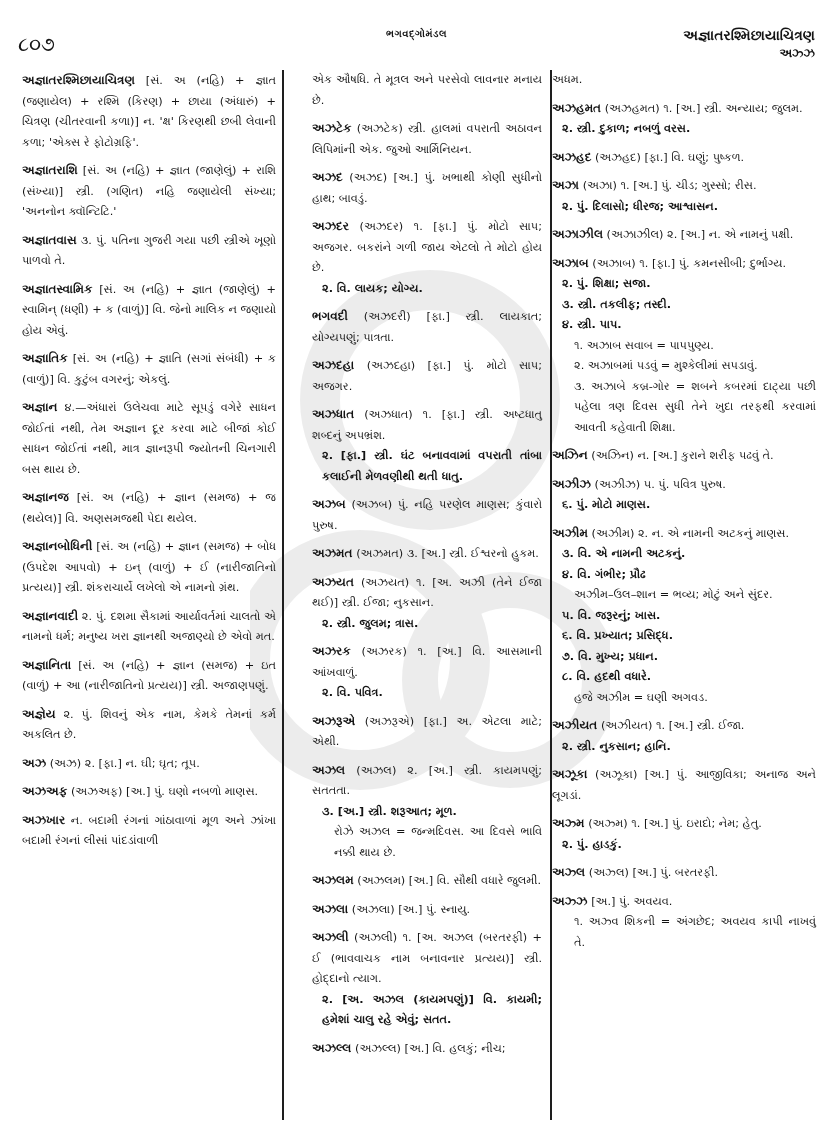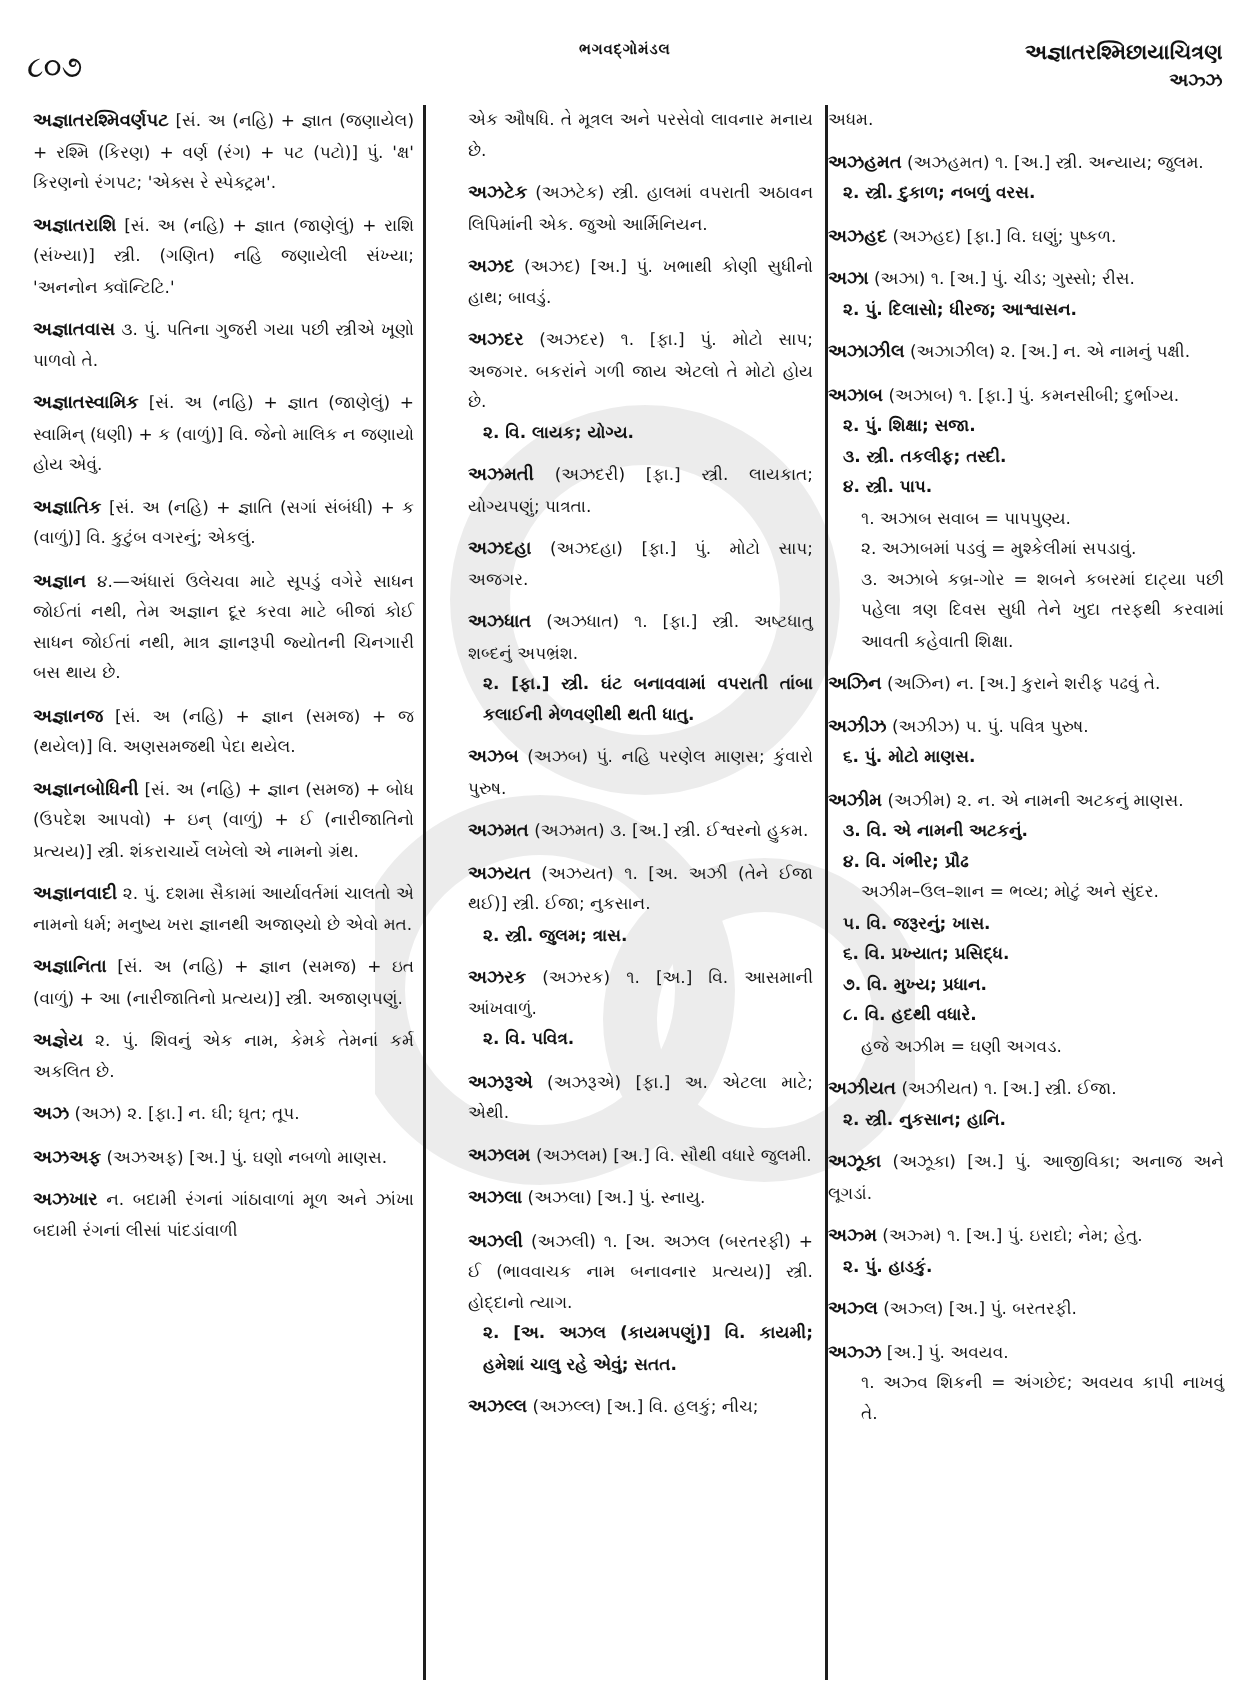--- a/index.html
+++ b/index.html
@@ -48,48 +48,49 @@
   <span class="page-no">૮૦૭</span>
   <div class="book-title">ભગવદ્ગોમંડલ</div>
   <div class="guide">
     <div class="first">અજ્ઞાતરશ્મિછાયાચિત્રણ</div>
     <div class="last">અઝ્ઝ</div>
   </div>
 </header>
 
 <main class="columns">
   <section class="col">
-      <div class="entry"><span class="hw">અજ્ઞાતરશ્મિવર્ણપટ</span> <span class="body">[સં. અ (નહિ) + જ્ઞાત (જણાયેલ) + રશ્મિ (કિરણ) + વર્ણ (રંગ) + પટ (પટો)] પું. 'ક્ષ' કિરણનો રંગપટ; 'એક્સ રે સ્પેક્ટ્રમ'.</span></div>
+      <div class="entry"><span class="hw">અજ્ઞાતરશ્મિછાયાચિત્રણ</span> <span class="body">[સં. અ (નહિ) + જ્ઞાત (જણાયેલ) + રશ્મિ (કિરણ) + છાયા (અંધારું) + ચિત્રણ (ચીતરવાની કળા)] ન. 'ક્ષ' કિરણથી છબી લેવાની કળા; 'એક્સ રે ફોટોગ્રફિ'.</span></div>
       <div class="entry"><span class="hw">અજ્ઞાતરાશિ</span> <span class="body">[સં. અ (નહિ) + જ્ઞાત (જાણેલું) + રાશિ (સંખ્યા)] સ્ત્રી. (ગણિત) નહિ જણાયેલી સંખ્યા; 'અનનોન ક્વૉન્ટિટિ.'</span></div>
       <div class="entry"><span class="hw">અજ્ઞાતવાસ</span> <span class="body">૩. પું. પતિના ગુજરી ગયા પછી સ્ત્રીએ ખૂણો પાળવો તે.</span></div>
       <div class="entry"><span class="hw">અજ્ઞાતસ્વામિક</span> <span class="body">[સં. અ (નહિ) + જ્ઞાત (જાણેલું) + સ્વામિન્ (ધણી) + ક (વાળું)] વિ. જેનો માલિક ન જણાયો હોય એવું.</span></div>
       <div class="entry"><span class="hw">અજ્ઞાતિક</span> <span class="body">[સં. અ (નહિ) + જ્ઞાતિ (સગાં સંબંધી) + ક (વાળું)] વિ. કુટુંબ વગરનું; એકલું.</span></div>
       <div class="entry"><span class="hw">અજ્ઞાન</span> <span class="body">૪.—અંધારાં ઉલેચવા માટે સૂપડું વગેરે સાધન જોઈતાં નથી, તેમ અજ્ઞાન દૂર કરવા માટે બીજાં કોઈ સાધન જોઈતાં નથી, માત્ર જ્ઞાનરૂપી જ્યોતની ચિનગારી બસ થાય છે.</span></div>
       <div class="entry"><span class="hw">અજ્ઞાનજ</span> <span class="body">[સં. અ (નહિ) + જ્ઞાન (સમજ) + જ (થયેલ)] વિ. અણસમજથી પેદા થયેલ.</span></div>
       <div class="entry"><span class="hw">અજ્ઞાનબોધિની</span> <span class="body">[સં. અ (નહિ) + જ્ઞાન (સમજ) + બોધ (ઉપદેશ આપવો) + ઇન્ (વાળું) + ઈ (નારીજાતિનો પ્રત્યય)] સ્ત્રી. શંકરાચાર્યે લખેલો એ નામનો ગ્રંથ.</span></div>
       <div class="entry"><span class="hw">અજ્ઞાનવાદી</span> <span class="body">૨. પું. દશમા સૈકામાં આર્યાવર્તમાં ચાલતો એ નામનો ધર્મ; મનુષ્ય ખરા જ્ઞાનથી અજાણ્યો છે એવો મત.</span></div>
       <div class="entry"><span class="hw">અજ્ઞાનિતા</span> <span class="body">[સં. અ (નહિ) + જ્ઞાન (સમજ) + ઇત (વાળું) + આ (નારીજાતિનો પ્રત્યય)] સ્ત્રી. અજાણપણું.</span></div>
       <div class="entry"><span class="hw">અજ્ઞેય</span> <span class="body">૨. પું. શિવનું એક નામ, કેમકે તેમનાં કર્મ અકલિત છે.</span></div>
       <div class="entry"><span class="hw">અઝ</span> <span class="body">(અઝ) ૨. [ફા.] ન. ઘી; ઘૃત; તૂપ.</span></div>
       <div class="entry"><span class="hw">અઝઅફ</span> <span class="body">(અઝઅફ) [અ.] પું. ઘણો નબળો માણસ.</span></div>
       <div class="entry"><span class="hw">અઝખાર</span> <span class="body">ન. બદામી રંગનાં ગાંઠાવાળાં મૂળ અને ઝાંખા બદામી રંગનાં લીસાં પાંદડાંવાળી</span></div>
     </section>
   <section class="col">
       <div class="entry"><span class="body">એક ઔષધિ. તે મૂત્રલ અને પરસેવો લાવનાર મનાય છે.</span></div>
       <div class="entry"><span class="hw">અઝટેક</span> <span class="body">(અઝટેક) સ્ત્રી. હાલમાં વપરાતી અઠાવન લિપિમાંની એક. જુઓ આર્મિનિયન.</span></div>
       <div class="entry"><span class="hw">અઝદ</span> <span class="body">(અઝદ) [અ.] પું. ખભાથી કોણી સુધીનો હાથ; બાવડું.</span></div>
       <div class="entry"><span class="hw">અઝદર</span> <span class="body">(અઝદર) ૧. [ફા.] પું. મોટો સાપ; અજગર. બકરાંને ગળી જાય એટલો તે મોટો હોય છે.</span><span class="sense">૨. વિ. લાયક; યોગ્ય.</span></div>
-      <div class="entry"><span class="hw">અઝમતી</span> <span class="body">(અઝદરી) [ફા.] સ્ત્રી. લાયકાત; યોગ્યપણું; પાત્રતા.</span></div>
+      <div class="entry"><span class="hw">ભગવદી</span> <span class="body">(અઝદરી) [ફા.] સ્ત્રી. લાયકાત; યોગ્યપણું; પાત્રતા.</span></div>
       <div class="entry"><span class="hw">અઝદહા</span> <span class="body">(અઝદહા) [ફા.] પું. મોટો સાપ; અજગર.</span></div>
       <div class="entry"><span class="hw">અઝધાત</span> <span class="body">(અઝધાત) ૧. [ફા.] સ્ત્રી. અષ્ટધાતુ શબ્દનું અપભ્રંશ.</span><span class="sense">૨. [ફા.] સ્ત્રી. ઘંટ બનાવવામાં વપરાતી તાંબા કલાઈની મેળવણીથી થતી ધાતુ.</span></div>
       <div class="entry"><span class="hw">અઝબ</span> <span class="body">(અઝબ) પું. નહિ પરણેલ માણસ; કુંવારો પુરુષ.</span></div>
       <div class="entry"><span class="hw">અઝમત</span> <span class="body">(અઝમત) ૩. [અ.] સ્ત્રી. ઈશ્વરનો હુકમ.</span></div>
       <div class="entry"><span class="hw">અઝયત</span> <span class="body">(અઝયત) ૧. [અ. અઝી (તેને ઈજા થઈ)] સ્ત્રી. ઈજા; નુકસાન.</span><span class="sense">૨. સ્ત્રી. જુલમ; ત્રાસ.</span></div>
       <div class="entry"><span class="hw">અઝરક</span> <span class="body">(અઝરક) ૧. [અ.] વિ. આસમાની આંખવાળું.</span><span class="sense">૨. વિ. પવિત્ર.</span></div>
       <div class="entry"><span class="hw">અઝરૂએ</span> <span class="body">(અઝરૂએ) [ફા.] અ. એટલા માટે; એથી.</span></div>
+      <div class="entry"><span class="hw">અઝલ</span> <span class="body">(અઝલ) ૨. [અ.] સ્ત્રી. કાયમપણું; સતતતા.</span><span class="sense">૩. [અ.] સ્ત્રી. શરૂઆત; મૂળ.</span><span class="sub">રોઝે અઝલ = જન્મદિવસ. આ દિવસે ભાવિ નક્કી થાય છે.</span></div>
       <div class="entry"><span class="hw">અઝલમ</span> <span class="body">(અઝલમ) [અ.] વિ. સૌથી વધારે જુલમી.</span></div>
       <div class="entry"><span class="hw">અઝલા</span> <span class="body">(અઝલા) [અ.] પું. સ્નાયુ.</span></div>
       <div class="entry"><span class="hw">અઝલી</span> <span class="body">(અઝલી) ૧. [અ. અઝલ (બરતરફી) + ઈ (ભાવવાચક નામ બનાવનાર પ્રત્યય)] સ્ત્રી. હોદ્દાનો ત્યાગ.</span><span class="sense">૨. [અ. અઝલ (કાયમપણું)] વિ. કાયમી; હમેશાં ચાલુ રહે એવું; સતત.</span></div>
       <div class="entry"><span class="hw">અઝલ્લ</span> <span class="body">(અઝલ્લ) [અ.] વિ. હલકું; નીચ;</span></div>
     </section>
   <section class="col">
       <div class="entry"><span class="body">અધમ.</span></div>
       <div class="entry"><span class="hw">અઝહમત</span> <span class="body">(અઝહમત) ૧. [અ.] સ્ત્રી. અન્યાય; જુલમ.</span><span class="sense">૨. સ્ત્રી. દુકાળ; નબળું વરસ.</span></div>
       <div class="entry"><span class="hw">અઝહદ</span> <span class="body">(અઝહદ) [ફા.] વિ. ઘણું; પુષ્કળ.</span></div>
       <div class="entry"><span class="hw">અઝા</span> <span class="body">(અઝા) ૧. [અ.] પું. ચીડ; ગુસ્સો; રીસ.</span><span class="sense">૨. પું. દિલાસો; ધીરજ; આશ્વાસન.</span></div>

